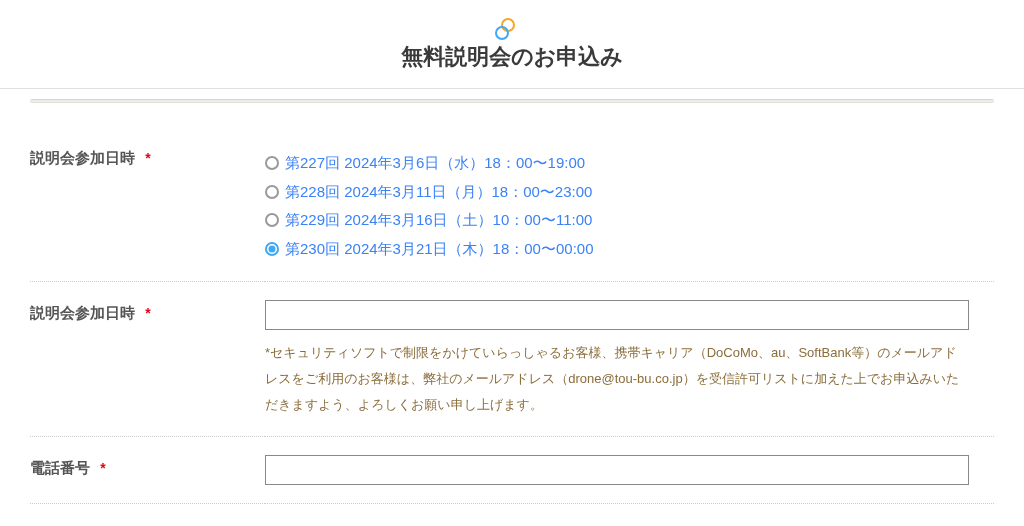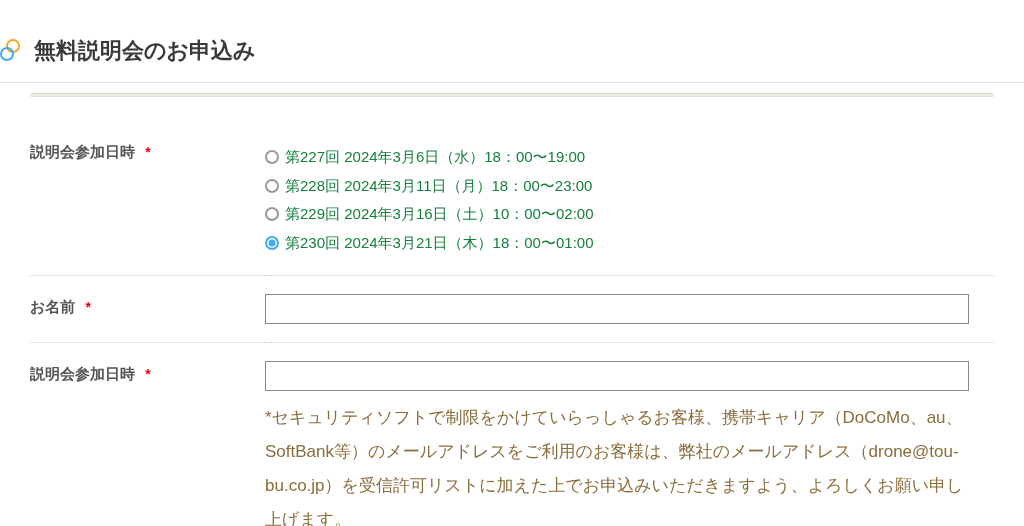--- a/index.html
+++ b/index.html
@@ -9,22 +9,23 @@
     }
     body {
       font-family: "Hiragino Kaku Gothic ProN", "Meiryo", sans-serif;
       background: #fff;
       color: #333;
       width: 1024px;
     }
     .header-row {
       display: flex;
       align-items: center;
-      padding: 36px 0 16px 0;
+      padding: 18px 0 16px 0;
       border-bottom: 1px solid #e0e0e0;
+      flex-direction: column;
     }
     .logo-circles {
       position: relative;
       width: 24px;
       height: 24px;
       margin-right: 10px;
       flex-shrink: 0;
     }
     .logo-circles .c1, .logo-circles .c2 {
       position: absolute;
@@ -81,21 +82,21 @@
     }
     .req {
       color: #e60012;
       margin-left: 6px;
       font-size: 14px;
     }
     .radio-row {
       display: flex;
       align-items: center;
       font-size: 15px;
-      color: #15803d;
+      color: #3b82f6;
       line-height: 1.9;
     }
     .radio-circle {
       width: 14px;
       height: 14px;
       border-radius: 50%;
       border: 2px solid #3fa9f5;
       margin-right: 6px;
       flex-shrink: 0;
       position: relative;
@@ -115,21 +116,21 @@
       transform: translate(-50%, -50%);
     }
     .text-input {
       width: 704px;
       height: 30px;
       border: 1px solid #888;
       font-size: 14px;
       padding: 2px 6px;
     }
     .helper {
-      font-size: 17px;
+      font-size: 13px;
       color: #8a6d3b;
       line-height: 2.0;
       margin-top: 10px;
       max-width: 704px;
     }
   </style>
 </head>
 <body>
 
 <div class="header-row">
@@ -154,38 +155,29 @@
         <div class="radio-row">
           <span class="radio-circle unchecked"></span>
           <span>第227回 2024年3月6日（水）18：00〜19:00</span>
         </div>
         <div class="radio-row">
           <span class="radio-circle unchecked"></span>
           <span>第228回 2024年3月11日（月）18：00〜23:00</span>
         </div>
         <div class="radio-row">
           <span class="radio-circle unchecked"></span>
-          <span>第229回 2024年3月16日（土）10：00〜02:00</span>
+          <span>第229回 2024年3月16日（土）10：00〜11:00</span>
         </div>
         <div class="radio-row">
           <span class="radio-circle checked"></span>
-          <span>第230回 2024年3月21日（木）18：00〜01:00</span>
+          <span>第230回 2024年3月21日（木）18：00〜00:00</span>
         </div>
       </td>
     </tr>
 
-    <tr>
-      <td class="label-cell">
-        <span>お名前</span>
-        <span class="req">*</span>
-      </td>
-      <td>
-        <input type="text" class="text-input" value="" style="">
-      </td>
-    </tr>
 
     <tr>
       <td class="label-cell">
         <span>説明会参加日時</span>
         <span class="req">*</span>
       </td>
       <td>
         <input type="text" class="text-input" value="" style="">
         <div class="helper">*セキュリティソフトで制限をかけていらっしゃるお客様、携帯キャリア（DoCoMo、au、SoftBank等）のメールアドレスをご利用のお客様は、弊社のメールアドレス（drone@tou-bu.co.jp）を受信許可リストに加えた上でお申込みいただきますよう、よろしくお願い申し上げます。</div>
       </td>

